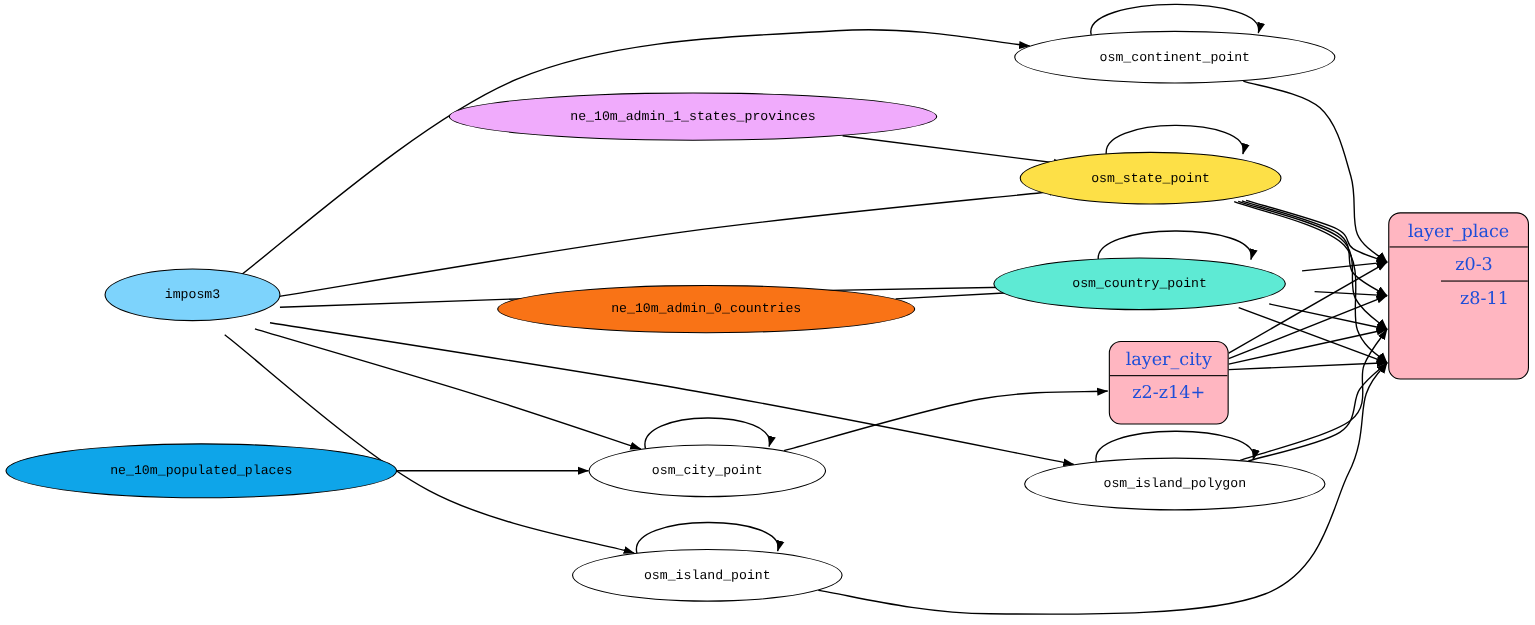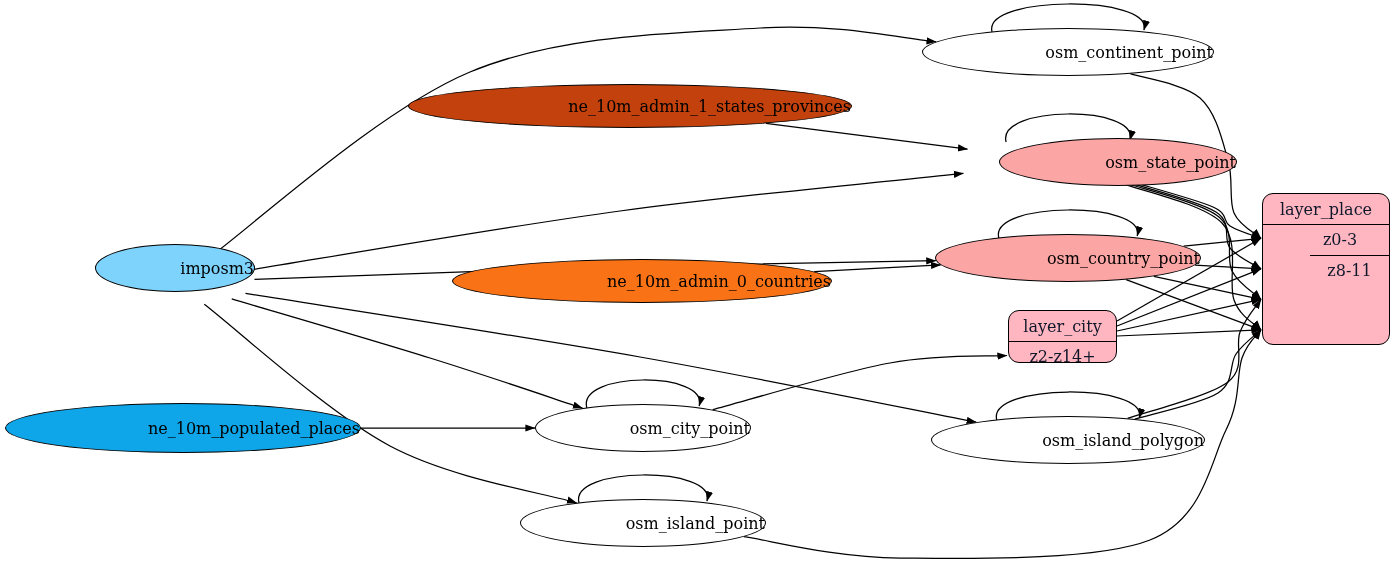--- a/index.html
+++ b/index.html
@@ -10,31 +10,32 @@
     font-family:"DejaVu Serif", serif;
     overflow:hidden;
   }
   svg.edges-layer{position:absolute;left:0;top:0;}
   .node-ellipse{
     position:absolute;
     box-sizing:border-box;
     border:1.4px solid #000;
     border-radius:50%;
     background:#ffffff;
-    display:flex;align-items:center;justify-content:flex-end;
-    font-size:16px;color:#000;
+    display:flex;align-items:center;justify-content:center;
+    font-size:12px;color:#000;
     white-space:nowrap;
+    font-family:Liberation Mono, monospace;
   }
   .node-record{
     position:absolute;
     box-sizing:border-box;
     border:1.4px solid #000;
     border-radius:11px;
     overflow:hidden;
-    font-size:16px;color:#0f172a;
+    font-size:16px;color:#1d4ed8;
     text-align:center;
   }
   .record-header,.record-row{
     display:flex;align-items:center;justify-content:center;
     white-space:nowrap;
   }
   .record-row{border-top:1.3px solid #000;}
 </style>
 </head>
 <body>
@@ -78,48 +79,48 @@
         <path d="M1117.0,336.0 L1261.0,329.8" fill="none" stroke="#000000" stroke-width="1.25" marker-end="url(#arrow)"></path>
         <path d="M1127.6109754935285,418.39102138359596 C1144.3,412.3 1209.3,396.4 1228.0,382.0 C1246.7,367.6 1234.5,345.8 1240.0,332.0 C1245.5,318.2 1257.5,304.7 1261.0,299.3" fill="none" stroke="#000000" stroke-width="1.25" marker-end="url(#arrow)"></path>
         <path d="M1134.8560820694402,419.0517609515754 C1148.7,414.7 1201.1,403.8 1218.0,393.0 C1234.9,382.2 1228.8,364.5 1236.0,354.0 C1243.2,343.5 1256.8,333.8 1261.0,329.8" fill="none" stroke="#000000" stroke-width="1.25" marker-end="url(#arrow)"></path>
         <path d="M743.8622293684873,536.736101275864 C769.9,540.3 832.3,557.5 900.0,558.0 C967.7,558.5 1095.7,561.3 1150.0,540.0 C1204.3,518.7 1210.7,460.3 1226.0,430.0 C1241.3,399.7 1236.2,374.7 1242.0,358.0 C1247.8,341.3 1257.8,334.5 1261.0,329.8" fill="none" stroke="#000000" stroke-width="1.25" marker-end="url(#arrow)"></path>
       </g>
   </svg>
   <div id="node-layer">
       <div class="node-ellipse" style="left: 95px; top: 244px; width: 160px; height: 48px; background: #7dd3fc;">
         <span>imposm3</span>
       </div>
-      <div class="node-ellipse" style="left: 408px; top: 84px; width: 444px; height: 44px; background: #c2410c;">
+      <div class="node-ellipse" style="left: 408px; top: 84px; width: 444px; height: 44px; background: #f0abfc;">
         <span>ne_10m_admin_1_states_provinces</span>
       </div>
       <div class="node-ellipse" style="left: 452px; top: 259px; width: 380px; height: 44px; background: #f97316;">
         <span>ne_10m_admin_0_countries</span>
       </div>
       <div class="node-ellipse" style="left: 5px; top: 403px; width: 356px; height: 50px; background: #0ea5e9;">
         <span>ne_10m_populated_places</span>
       </div>
       <div class="node-ellipse" style="left: 922px; top: 28px; width: 292px; height: 48px; background: rgb(255, 255, 255);">
         <span>osm_continent_point</span>
       </div>
-      <div class="node-ellipse" style="left: 999px; top: 138px; width: 238px; height: 48px; background: #fca5a5;">
+      <div class="node-ellipse" style="left: 927px; top: 138px; width: 238px; height: 48px; background: #fde047;">
         <span>osm_state_point</span>
       </div>
-      <div class="node-ellipse" style="left: 935px; top: 234px; width: 266px; height: 48px; background: #fca5a5;">
+      <div class="node-ellipse" style="left: 903px; top: 234px; width: 266px; height: 48px; background: #5eead4;">
         <span>osm_country_point</span>
       </div>
       <div class="node-ellipse" style="left: 535px; top: 404px; width: 216px; height: 48px; background: rgb(255, 255, 255);">
         <span>osm_city_point</span>
       </div>
       <div class="node-ellipse" style="left: 931px; top: 416px; width: 274px; height: 48px; background: rgb(255, 255, 255);">
         <span>osm_island_polygon</span>
       </div>
       <div class="node-ellipse" style="left: 520px; top: 499px; width: 246px; height: 48px; background: rgb(255, 255, 255);">
         <span>osm_island_point</span>
       </div>
-      <div class="node-record" style="left: 1008px; top: 310px; width: 109px; height: 53px; background: rgb(255, 182, 193);">
+      <div class="node-record" style="left: 1008px; top: 310px; width: 109px; height: 76px; background: rgb(255, 182, 193);">
         <div class="record-header" style="height: 30px;">layer_city</div>
         <div class="record-row" style="height: 28px;">z2-z14+</div>
       </div>
       <div class="node-record" style="left: 1262px; top: 193px; width: 128px; height: 152px; background: rgb(255, 182, 193);">
         <div class="record-header" style="height: 30px;">layer_place</div>
         <div class="record-row" style="height: 29.75px; padding-left: 28px;">z0-3</div>
         <div class="record-row" style="height: 29.75px; margin-left: 47px;">z8-11</div>
       </div>
     </div>
 </div>

